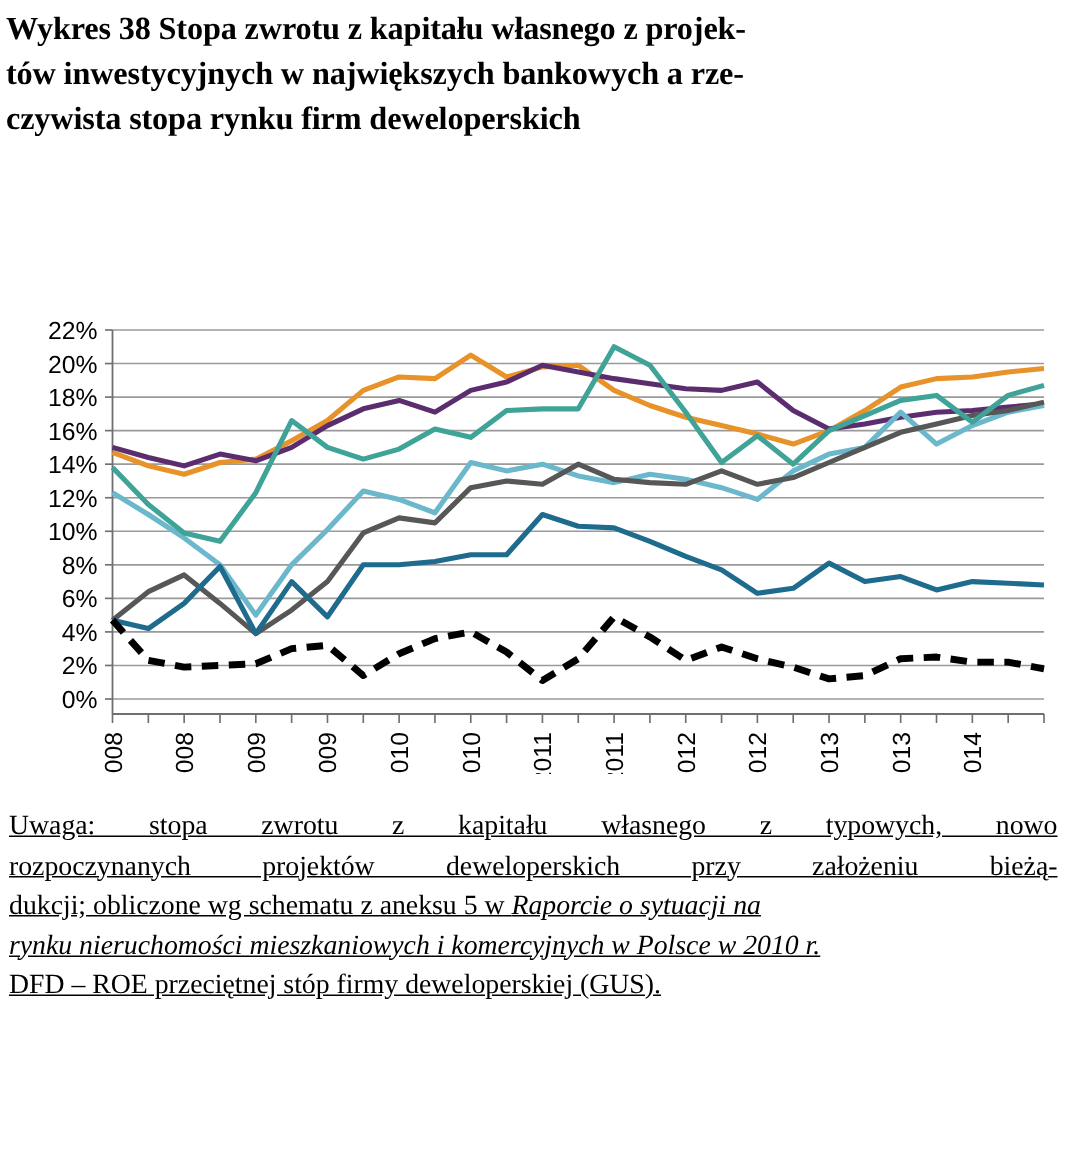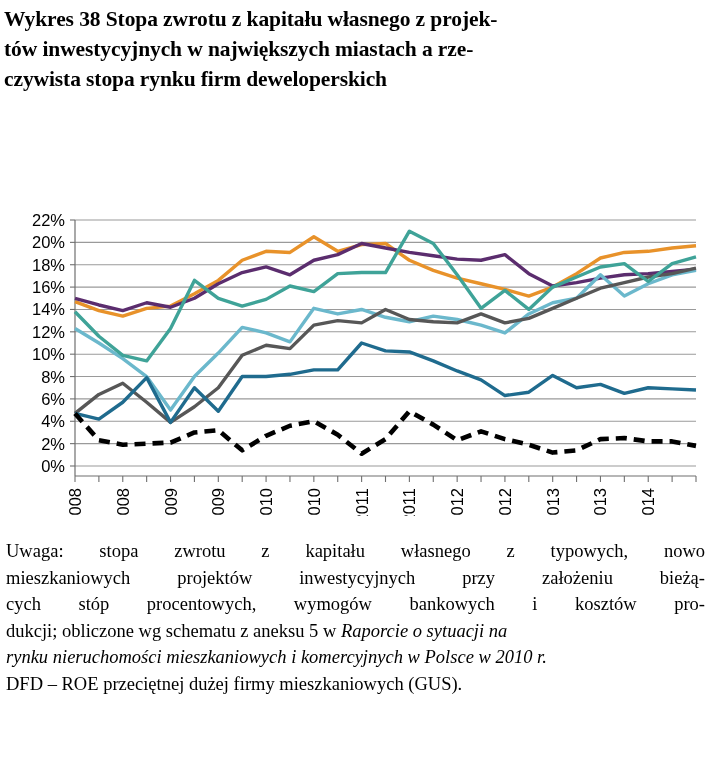--- a/index.html
+++ b/index.html
@@ -48,41 +48,42 @@
     top: 538px;
     width: 711px;
     padding: 0 6px 0 6px;
     box-sizing: border-box;
     font-family: "Liberation Serif", serif;
     font-size: 18.5px;
     line-height: 26.5px;
   }
   .fn-line {
     white-space: nowrap;
+    text-decoration: underline;
   }
   .fn-just {
     text-align: justify;
     text-align-last: justify;
   }
   .ital {
     font-style: italic;
     margin-top: 47px;
   }
   .fn-p {
     margin: 0;
   }
 </style>
 </head>
 <body>
 
 <div id="page">
 
   <div id="title">
     <div>Wykres 38 Stopa zwrotu z kapitału własnego z projek-</div>
-    <div>tów inwestycyjnych w największych miastach a rze-</div>
+    <div>tów inwestycyjnych w największych bankowych a rze-</div>
     <div>czywista stopa rynku firm deweloperskich</div>
   </div>
 
   <div id="chart-block">
     <svg id="chart-svg" width="711" height="420" viewBox="0 0 711 420">
       <g id="grid-layer">
           <line x1="75" x2="696" y1="370" y2="370" stroke="#9a9a9a" stroke-width="1.1"></line>
           <line x1="75" x2="696" y1="347.6363636363636" y2="347.6363636363636" stroke="#9a9a9a" stroke-width="1.1"></line>
           <line x1="75" x2="696" y1="325.27272727272725" y2="325.27272727272725" stroke="#9a9a9a" stroke-width="1.1"></line>
           <line x1="75" x2="696" y1="302.90909090909093" y2="302.90909090909093" stroke="#9a9a9a" stroke-width="1.1"></line>
@@ -192,20 +193,19 @@
           <line x1="215" x2="277" y1="510" y2="510" stroke="#1F6B8E" stroke-width="4.4" stroke-linecap="butt"></line>
           <text x="287" y="517" font-family="&quot;Liberation Sans&quot;, sans-serif" font-size="19.5" fill="#000">Łódź</text>
           <line x1="385" x2="447" y1="510" y2="510" stroke="#000000" stroke-width="5.2" stroke-linecap="butt" stroke-dasharray="12,7"></line>
           <text x="457" y="517" font-family="&quot;Liberation Sans&quot;, sans-serif" font-size="19.5" fill="#000">DFD</text>
         </g>
     </svg>
   </div>
 
   <div id="footnote">
     <div class="fn-p fn-line fn-just">Uwaga: stopa zwrotu z kapitału własnego z typowych, nowo</div>
-    <div class="fn-p fn-line fn-just">mieszkaniowych projektów inwestycyjnych przy założeniu bieżą-</div>
-    <div class="fn-p fn-line fn-just">cych stóp procentowych, wymogów bankowych i kosztów pro-</div>
+    <div class="fn-p fn-line fn-just">rozpoczynanych projektów deweloperskich przy założeniu bieżą-</div>
     <div class="fn-p fn-line"><span>dukcji; obliczone wg schematu z aneksu 5 w </span><span class="ital">Raporcie o sytuacji na</span></div>
     <div class="fn-p fn-line ital">rynku nieruchomości mieszkaniowych i komercyjnych w Polsce w 2010 r.</div>
-    <div class="fn-p fn-line">DFD – ROE przeciętnej dużej firmy mieszkaniowych (GUS).</div>
+    <div class="fn-p fn-line">DFD – ROE przeciętnej stóp firmy deweloperskiej (GUS).</div>
   </div>
 
 </div>
 
 </body></html>

